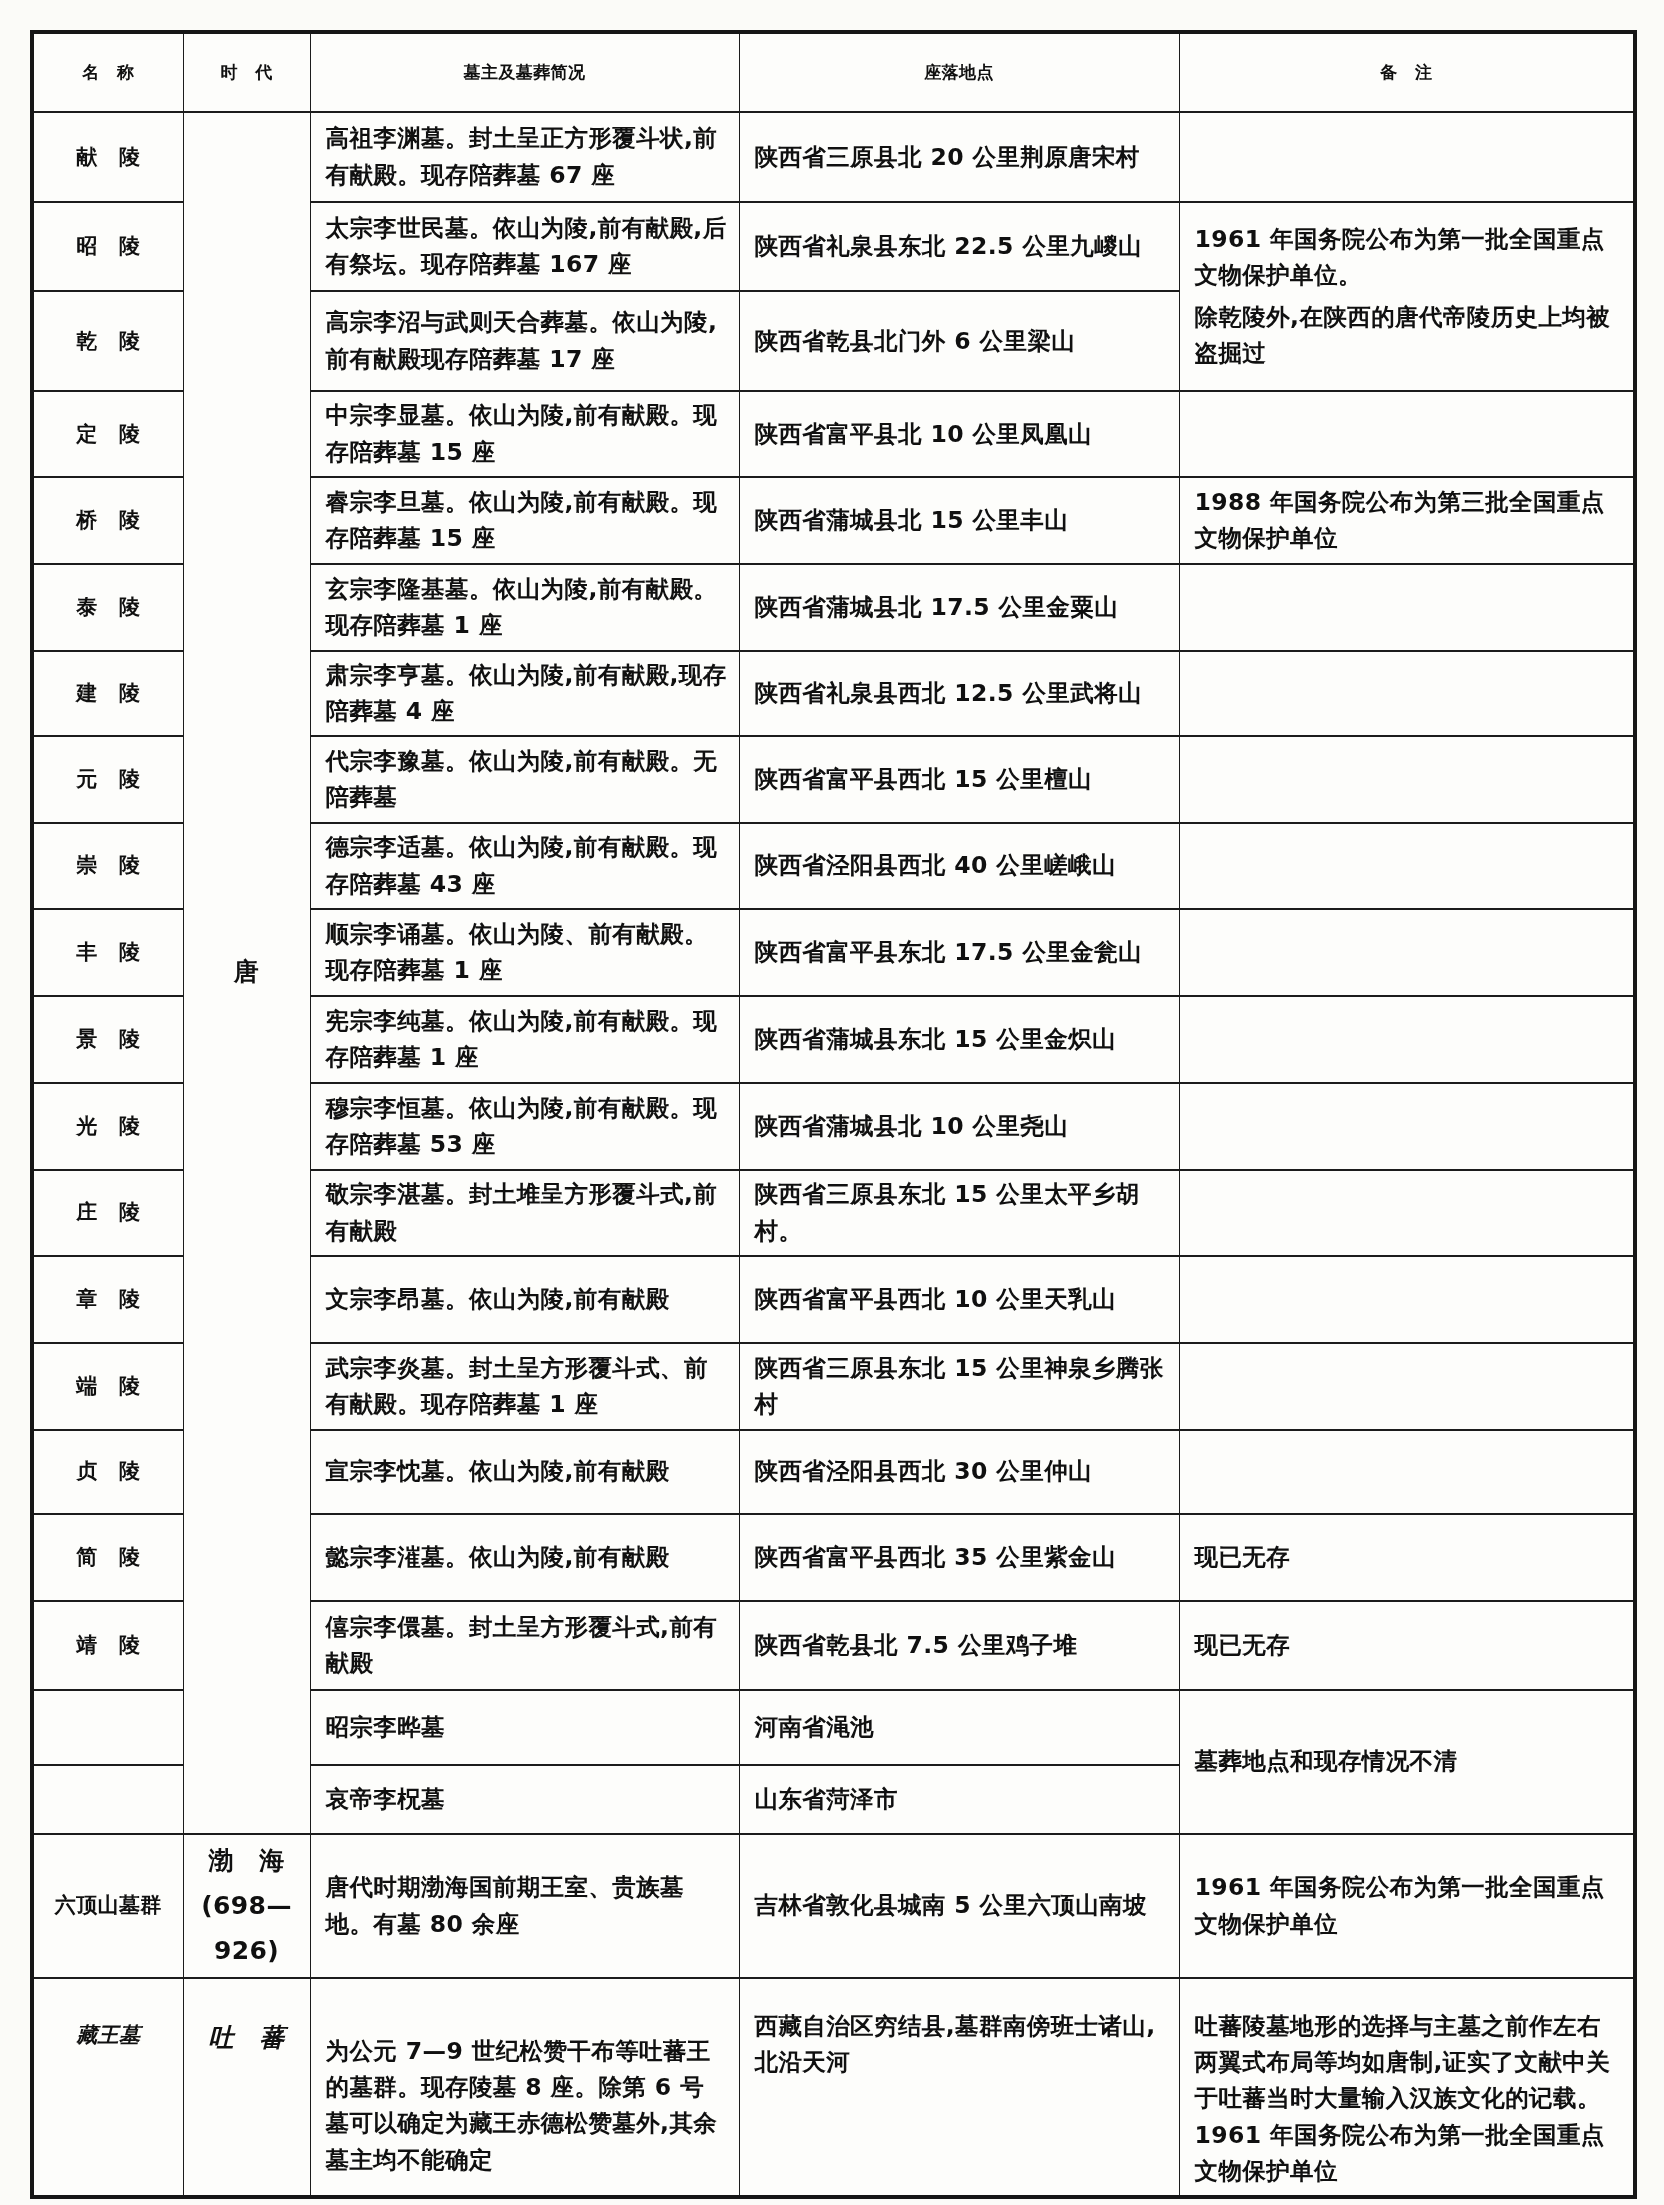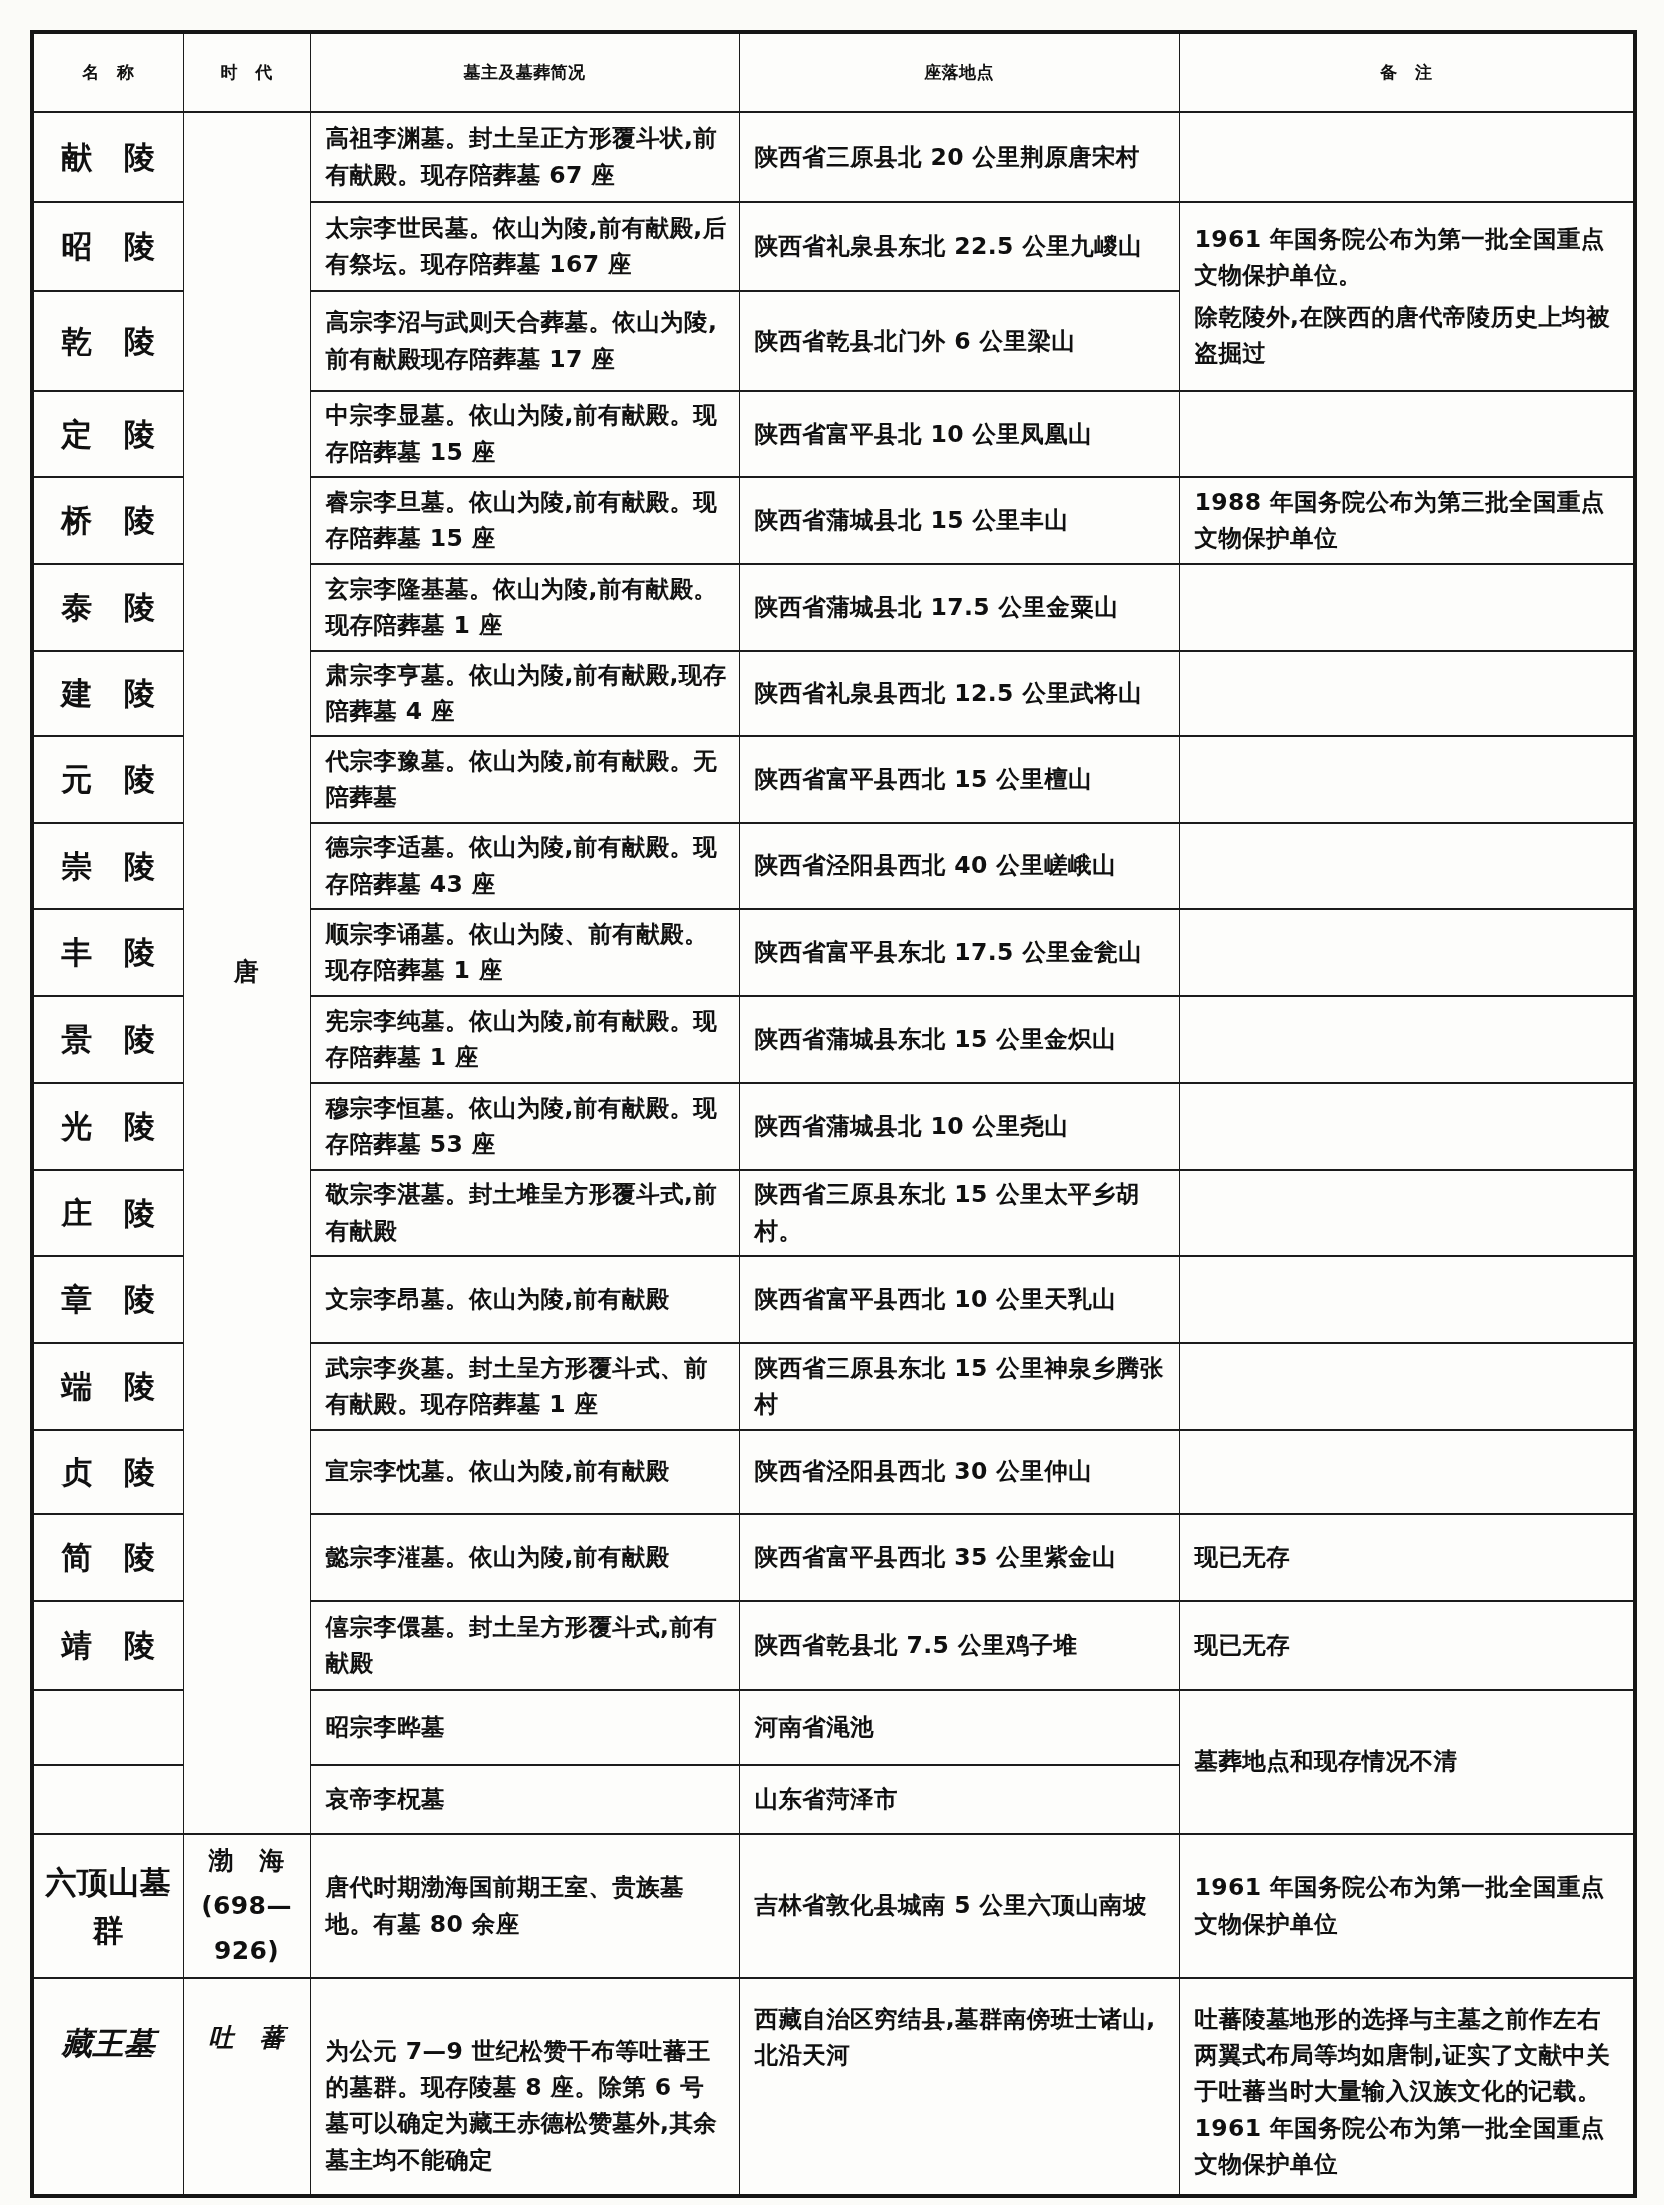--- a/index.html
+++ b/index.html
@@ -32,39 +32,39 @@
     font-weight:bold;
     letter-spacing:0.4px;
   }
   th{
     height:70px;
     font-size:17px;
     text-align:center;
     padding:3.4px 5px;
   }
   td{font-size:23.5px;line-height:1.55;}
-  td.name{ text-align:center; font-size:31px; padding:3.4px 5px; }
+  td.name{ text-align:center; font-size:21px; padding:3.4px 5px; }
   td.era{ text-align:center; font-size:25px; padding:3.4px 5px; }
   td.desc,td.loc,td.remark{ text-align:left; }
   .era-line{display:block;line-height:1.8;}
   .remark-par{margin:0 0 5px 0;}
   .remark-par:last-child{margin:0;}
   
   tr.r1{height:90px;} tr.r2{height:89px;} tr.r3{height:100px;}
   tr.r4{height:86px;} tr.r5{height:87px;} tr.r6{height:87px;}
   tr.r7{height:73px;} tr.r8{height:87px;} tr.r9{height:86px;}
   tr.r10{height:87px;} tr.r11{height:87px;} tr.r12{height:87px;}
   tr.r13{height:86px;} tr.r14{height:87px;} tr.r15{height:87px;}
   tr.r16{height:84px;} tr.r17{height:87px;} tr.r18{height:89px;}
   tr.r19{height:75px;} tr.r20{height:69px;}
   tr.r21{height:144px;} tr.r22{height:218px;}
   tr.r22 td{vertical-align:top;}
   tr.r22 td.name,tr.r22 td.era{padding-top:40px;font-style:italic;}
   tr.r22 td.desc{padding-top:54px;}
-  tr.r22 td.loc,tr.r22 td.remark{padding-top:22px;}
+  tr.r22 td.loc,tr.r22 td.remark{padding-top:29px;}
 </style>
 </head>
 <body>
 
 <div class="sheet">
 <table class="grid">
   <colgroup>
     <col class="c-name">
         <col class="c-era">
         <col class="c-desc">

